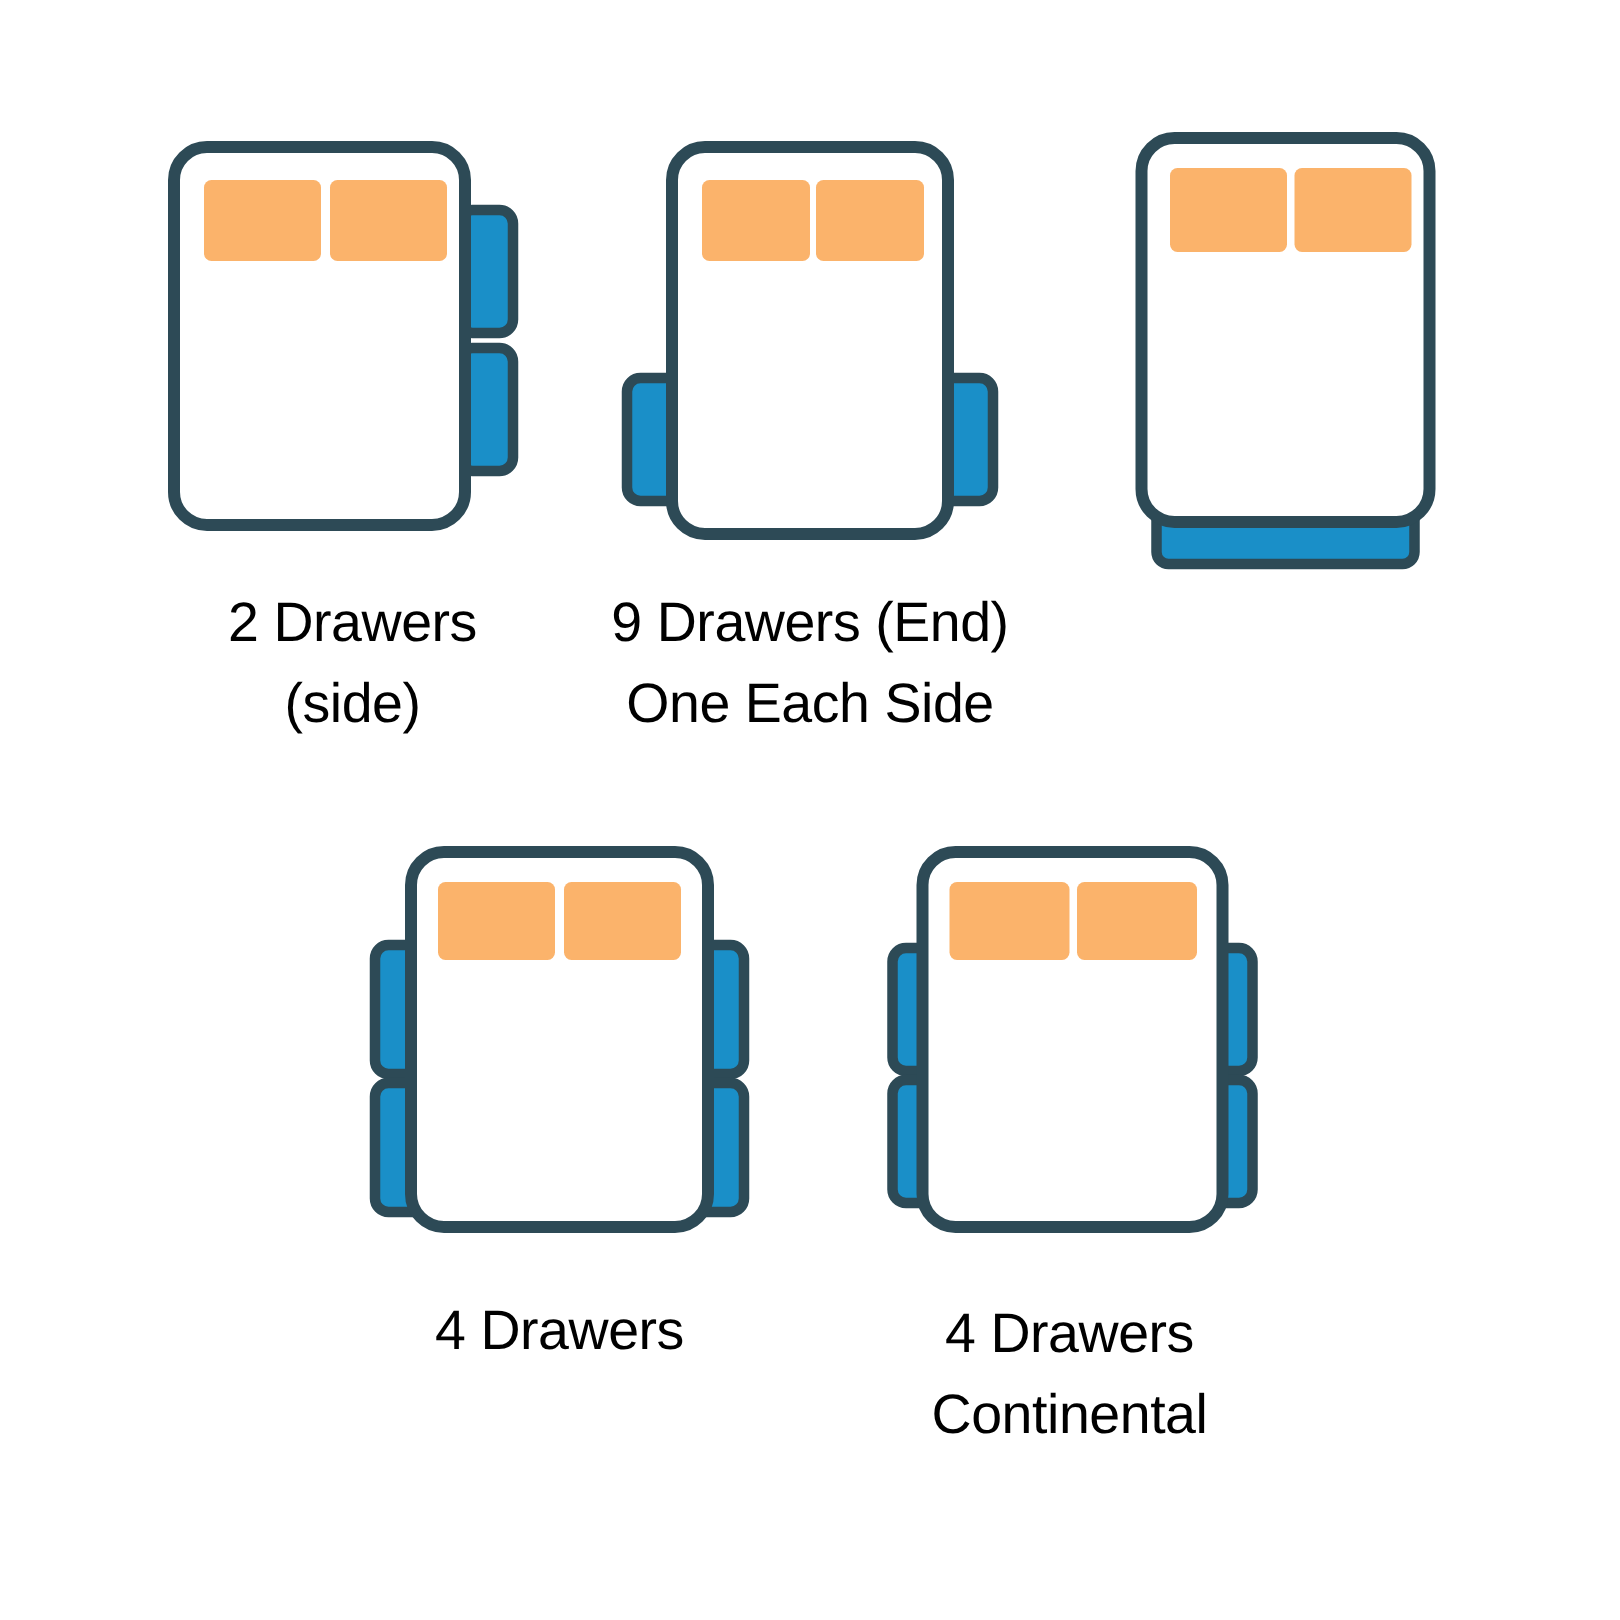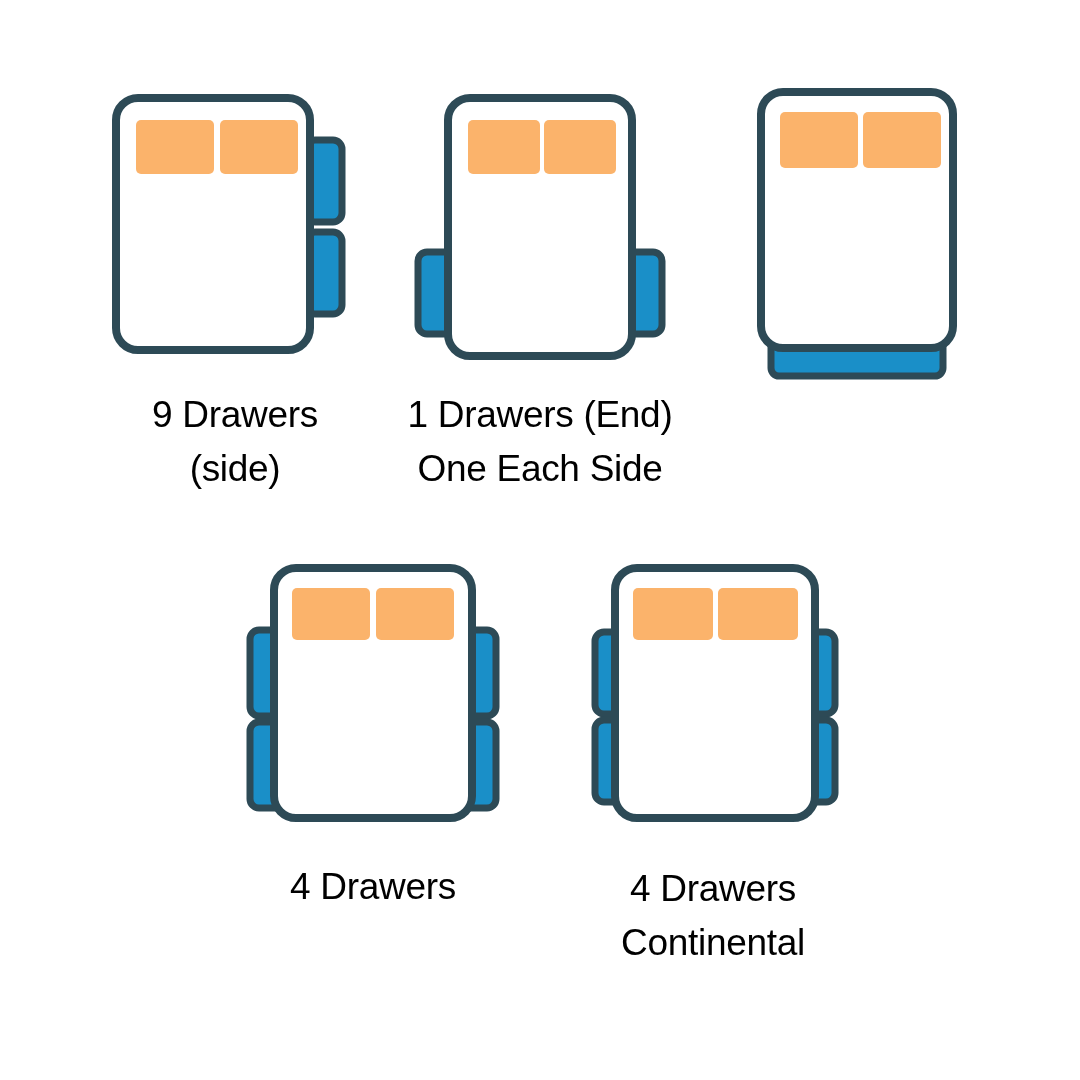--- a/index.html
+++ b/index.html
@@ -49,36 +49,36 @@
 
       <rect x="196" y="48" width="36" height="82" rx="9" ry="9" fill="#1A8FC8" stroke="#2D4A56" stroke-width="7"></rect>
       <rect x="196" y="140" width="36" height="82" rx="9" ry="9" fill="#1A8FC8" stroke="#2D4A56" stroke-width="7"></rect>
 
       <rect x="6" y="6" width="194" height="252" rx="22" ry="22" fill="#ffffff" stroke="#2D4A56" stroke-width="8"></rect>
 
       <rect x="26" y="28" width="78" height="54" rx="5" ry="5" fill="#FBB36B"></rect>
       <rect x="110" y="28" width="78" height="54" rx="5" ry="5" fill="#FBB36B"></rect>
     </svg>
   </div>
-  <div class="caption" style="left:70px; top:388px; width:330px;">9 Drawers
+  <div class="caption" style="left:70px; top:388px; width:330px;">2 Drawers
 (side)</div>
 
   <div class="bed-cell" style="left:410px; top:92px;">
     <svg class="bed-svg" width="260" height="275" viewBox="0 0 260 275">
 
       <rect x="8" y="160" width="38" height="82" rx="9" ry="9" fill="#1A8FC8" stroke="#2D4A56" stroke-width="7"></rect>
       <rect x="214" y="160" width="38" height="82" rx="9" ry="9" fill="#1A8FC8" stroke="#2D4A56" stroke-width="7"></rect>
 
       <rect x="38" y="6" width="184" height="258" rx="22" ry="22" fill="#ffffff" stroke="#2D4A56" stroke-width="8"></rect>
 
       <rect x="58" y="28" width="72" height="54" rx="5" ry="5" fill="#FBB36B"></rect>
       <rect x="134" y="28" width="72" height="54" rx="5" ry="5" fill="#FBB36B"></rect>
     </svg>
   </div>
-  <div class="caption" style="left:375px; top:388px; width:330px;">1 Drawers (End)
+  <div class="caption" style="left:375px; top:388px; width:330px;">9 Drawers (End)
 One Each Side</div>
 
   <div class="bed-cell" style="left:755px; top:86px;">
     <svg class="bed-svg" width="205" height="295" viewBox="0 0 205 295">
 
       <rect x="16" y="252" width="172" height="38" rx="8" ry="8" fill="#1A8FC8" stroke="#2D4A56" stroke-width="7"></rect>
 
       <rect x="6" y="6" width="192" height="256" rx="22" ry="22" fill="#ffffff" stroke="#2D4A56" stroke-width="8"></rect>
 
       <rect x="25" y="26" width="78" height="56" rx="5" ry="5" fill="#FBB36B"></rect>

